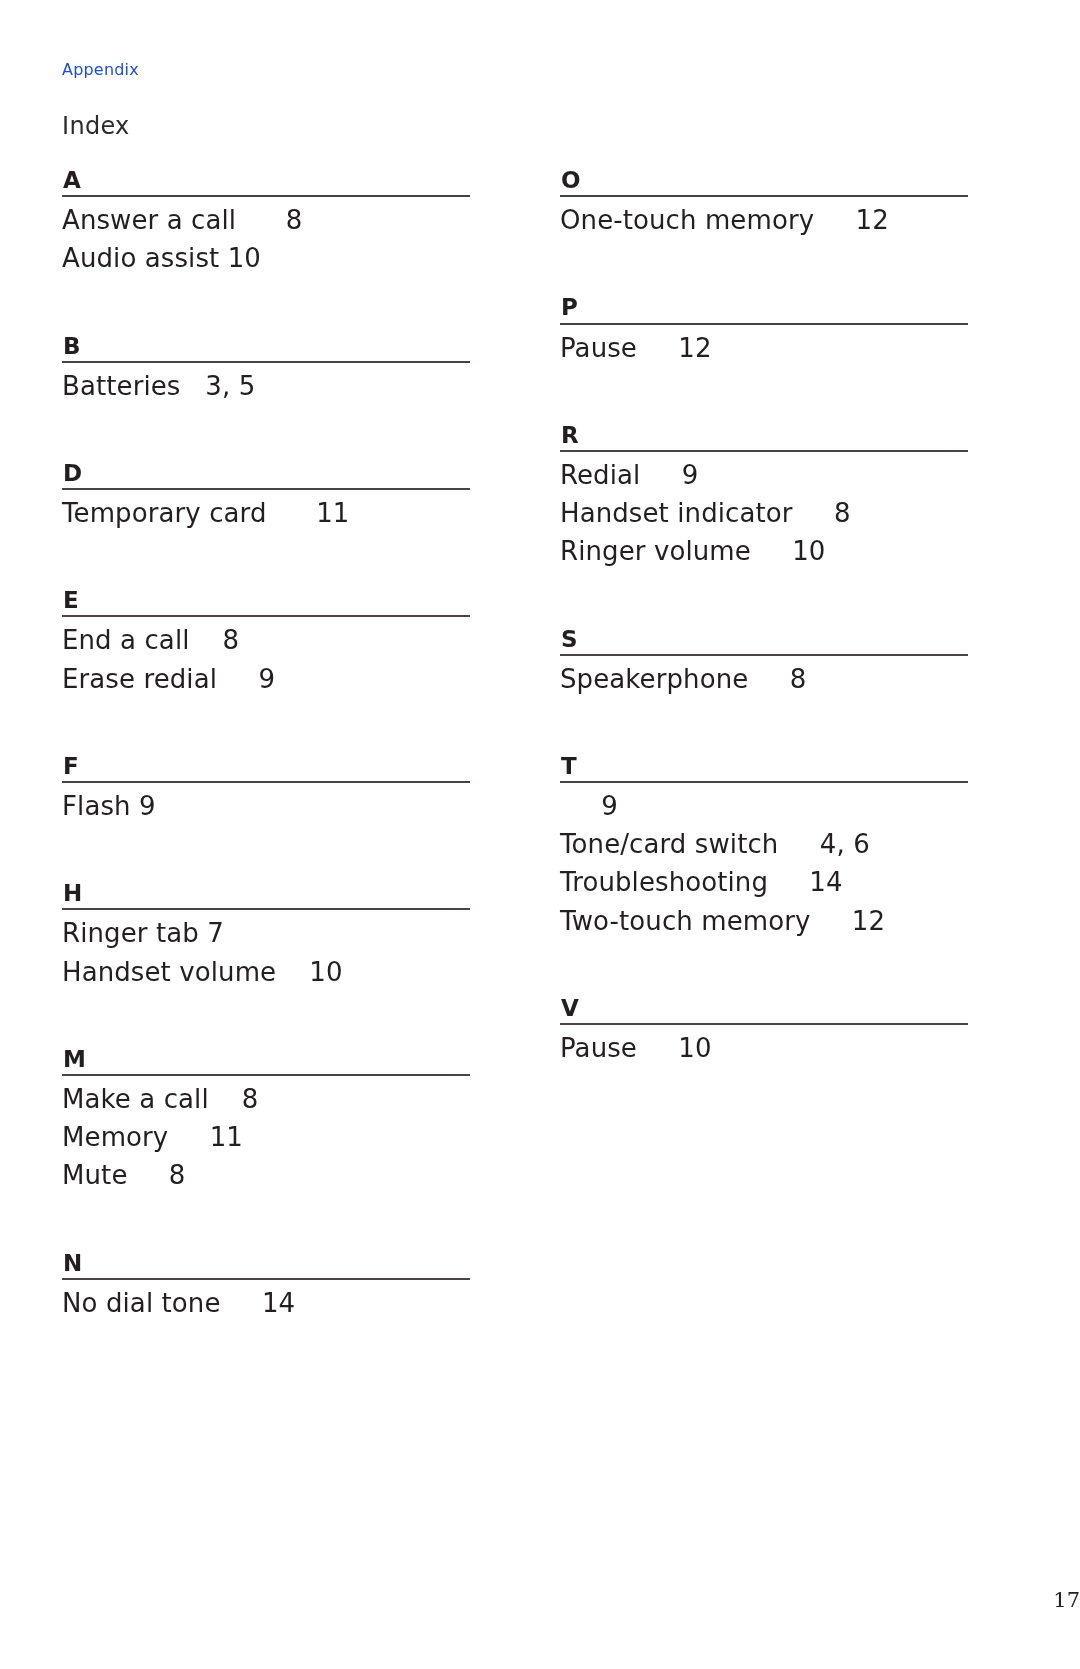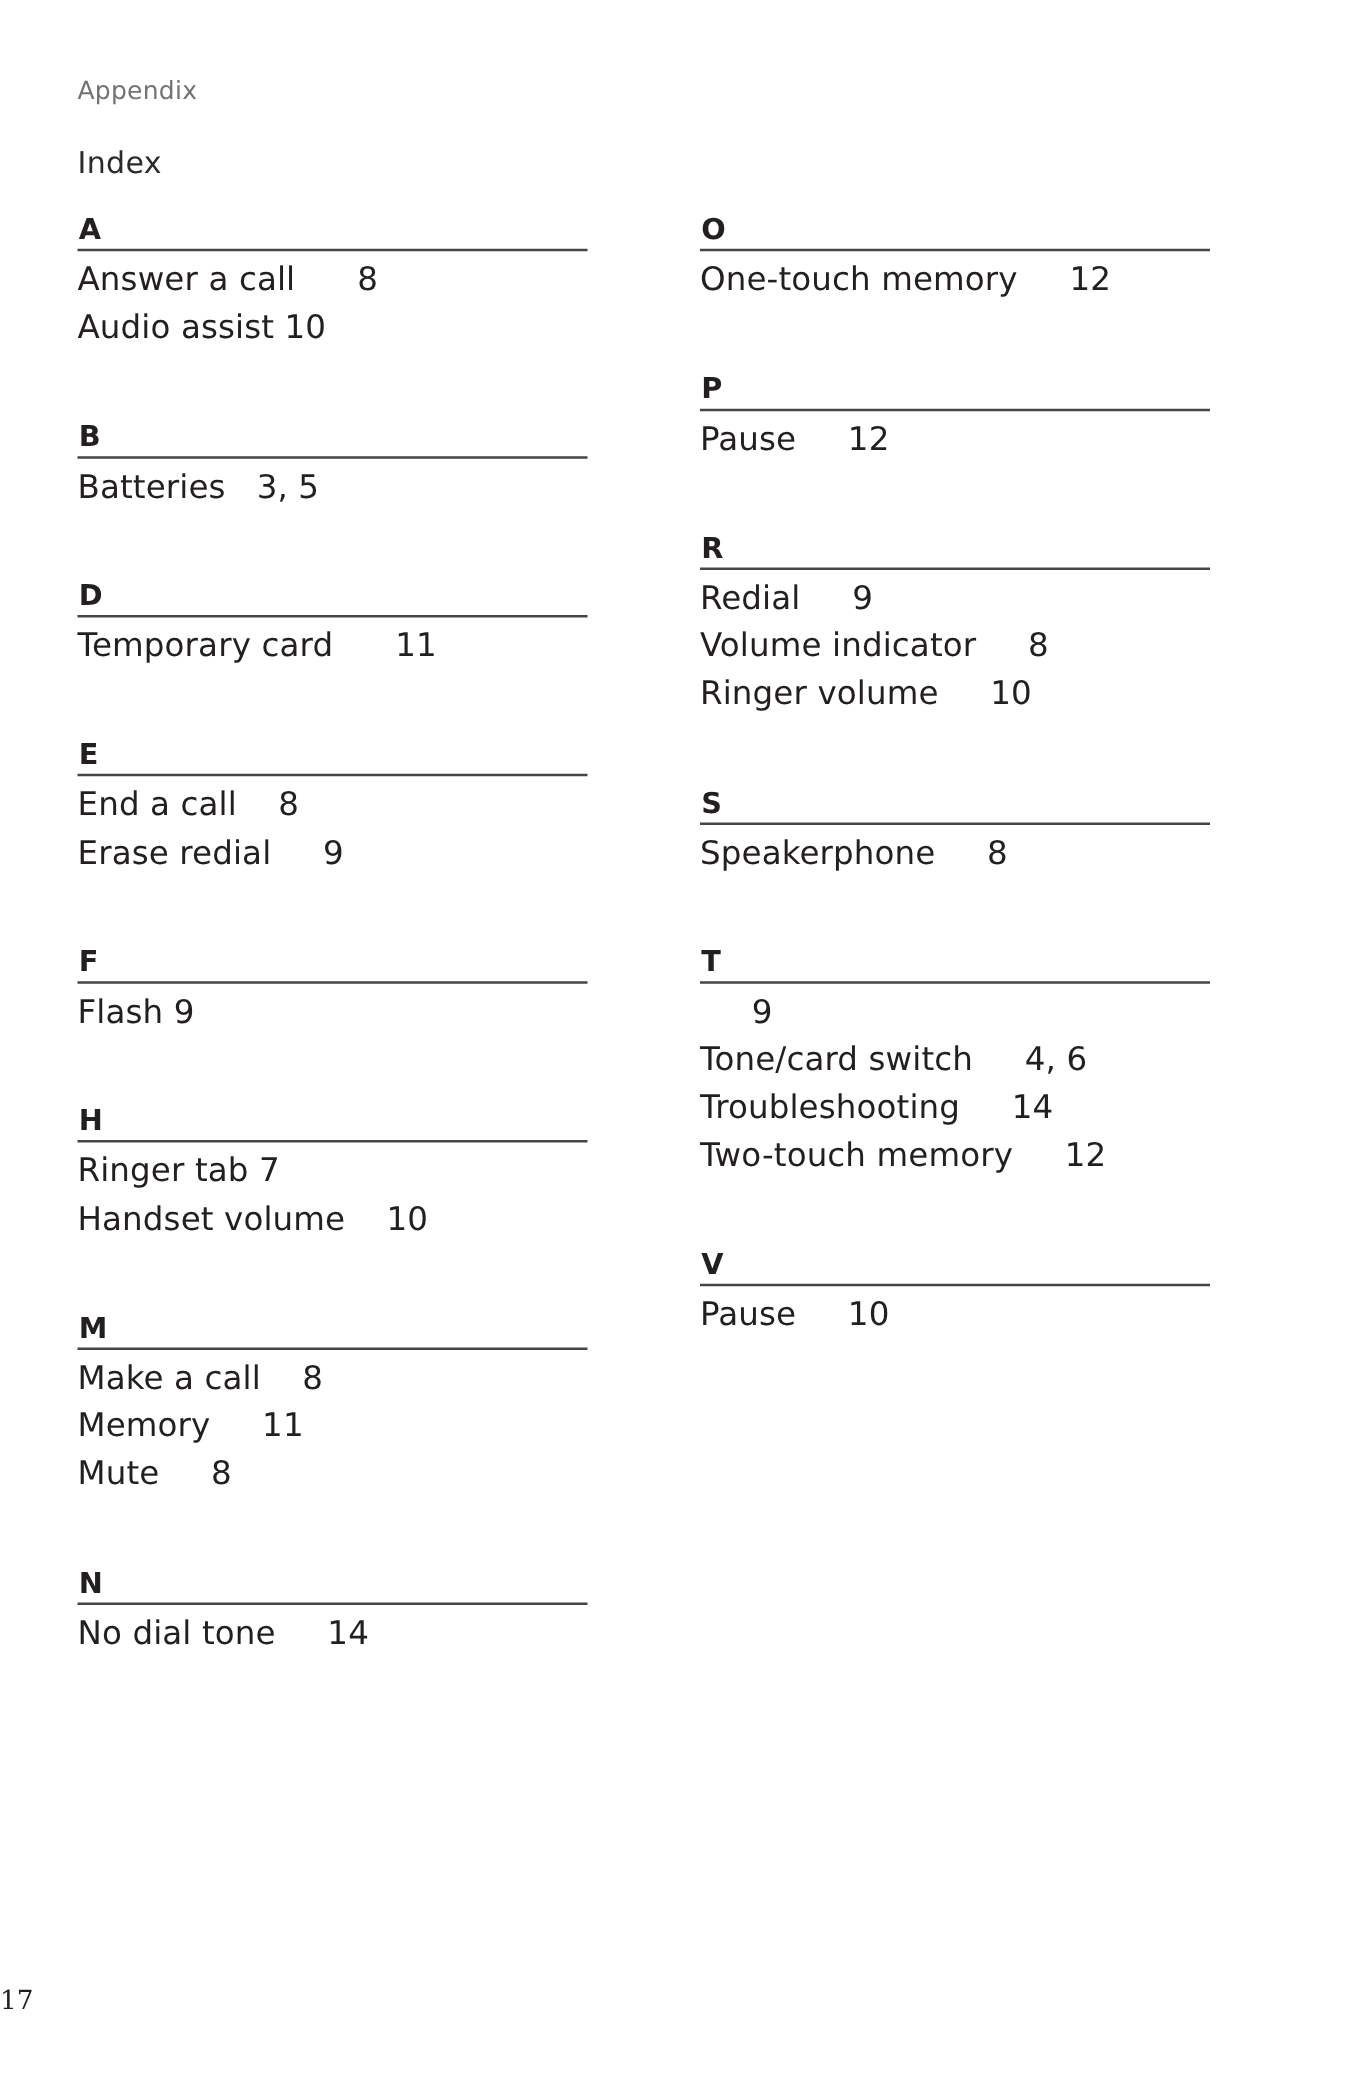--- a/index.html
+++ b/index.html
@@ -19,22 +19,22 @@
   .page {
     position: absolute;
     left: 0; top: 0;
     width: 1080px;
     height: 1669px;
     box-sizing: border-box;
     padding: 62px 110px 0 62px;
   }
 
   .running-head {
-    font-size: 20px;
-    color: #737373;
+    font-size: 16px;
+    color: #1d4ed8;
     letter-spacing: 0.2px;
     line-height: 1;
     margin: 0 0 36px 0;
     font-weight: 400;
   }
 
   .page-title {
     font-size: 24px;
     font-weight: 400;
     color: #2b2b2d;
@@ -92,21 +92,21 @@
 
   .entry-page {
     letter-spacing: 0.1px;
   }
 
   .page-number {
     position: absolute;
     left: 0;
     right: 0;
     top: 1588px;
-    text-align: left;
+    text-align: right;
     font-size: 21px;
     color: #231f20;
     font-family: "DejaVu Serif", serif;
   }
 </style>
 </head>
 <body>
 
 <div class="page">
 
@@ -180,21 +180,21 @@
         <div class="index-group">
           <div class="group-letter">P</div>
           <div class="entries">
             <div class="entry"><span class="entry-term">Pause</span><span class="entry-gap">     </span><span class="entry-page">12</span></div>
           </div>
         </div>
         <div class="index-group">
           <div class="group-letter">R</div>
           <div class="entries">
             <div class="entry"><span class="entry-term">Redial</span><span class="entry-gap">     </span><span class="entry-page">9</span></div>
-            <div class="entry"><span class="entry-term">Volume indicator</span><span class="entry-gap">     </span><span class="entry-page">8</span></div>
+            <div class="entry"><span class="entry-term">Handset indicator</span><span class="entry-gap">     </span><span class="entry-page">8</span></div>
             <div class="entry"><span class="entry-term">Ringer volume</span><span class="entry-gap">     </span><span class="entry-page">10</span></div>
           </div>
         </div>
         <div class="index-group">
           <div class="group-letter">S</div>
           <div class="entries">
             <div class="entry"><span class="entry-term">Speakerphone</span><span class="entry-gap">     </span><span class="entry-page">8</span></div>
           </div>
         </div>
         <div class="index-group">

